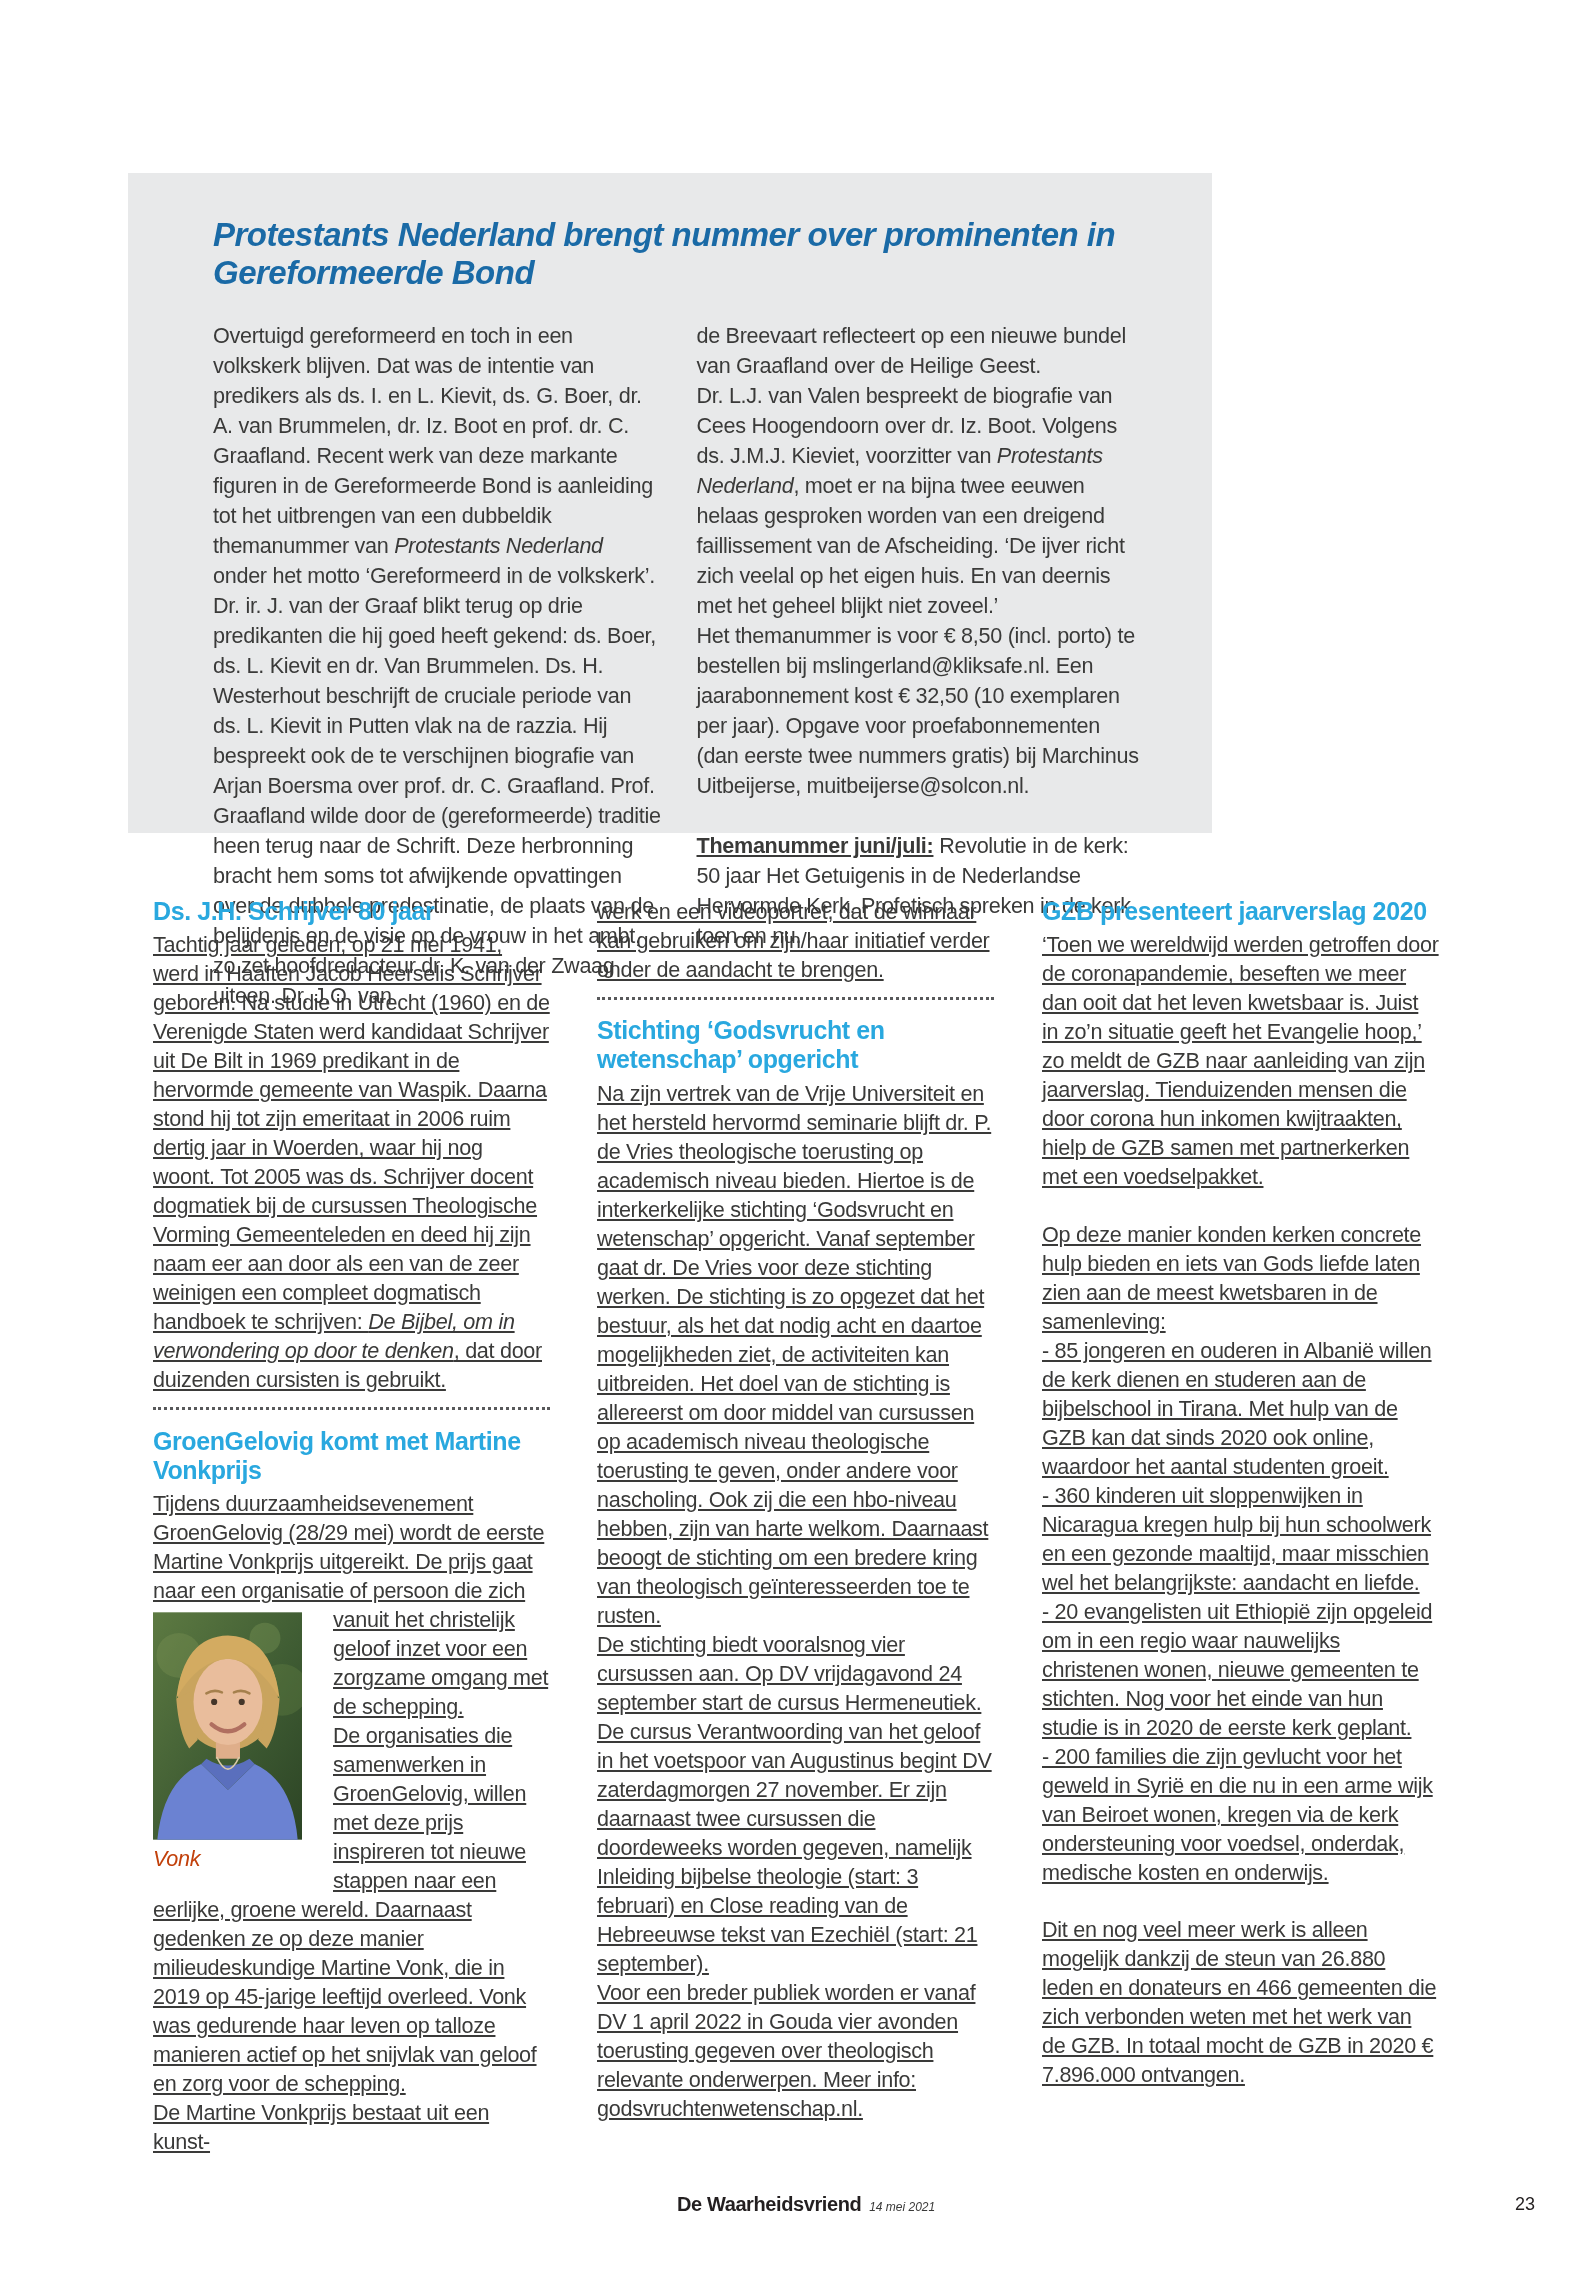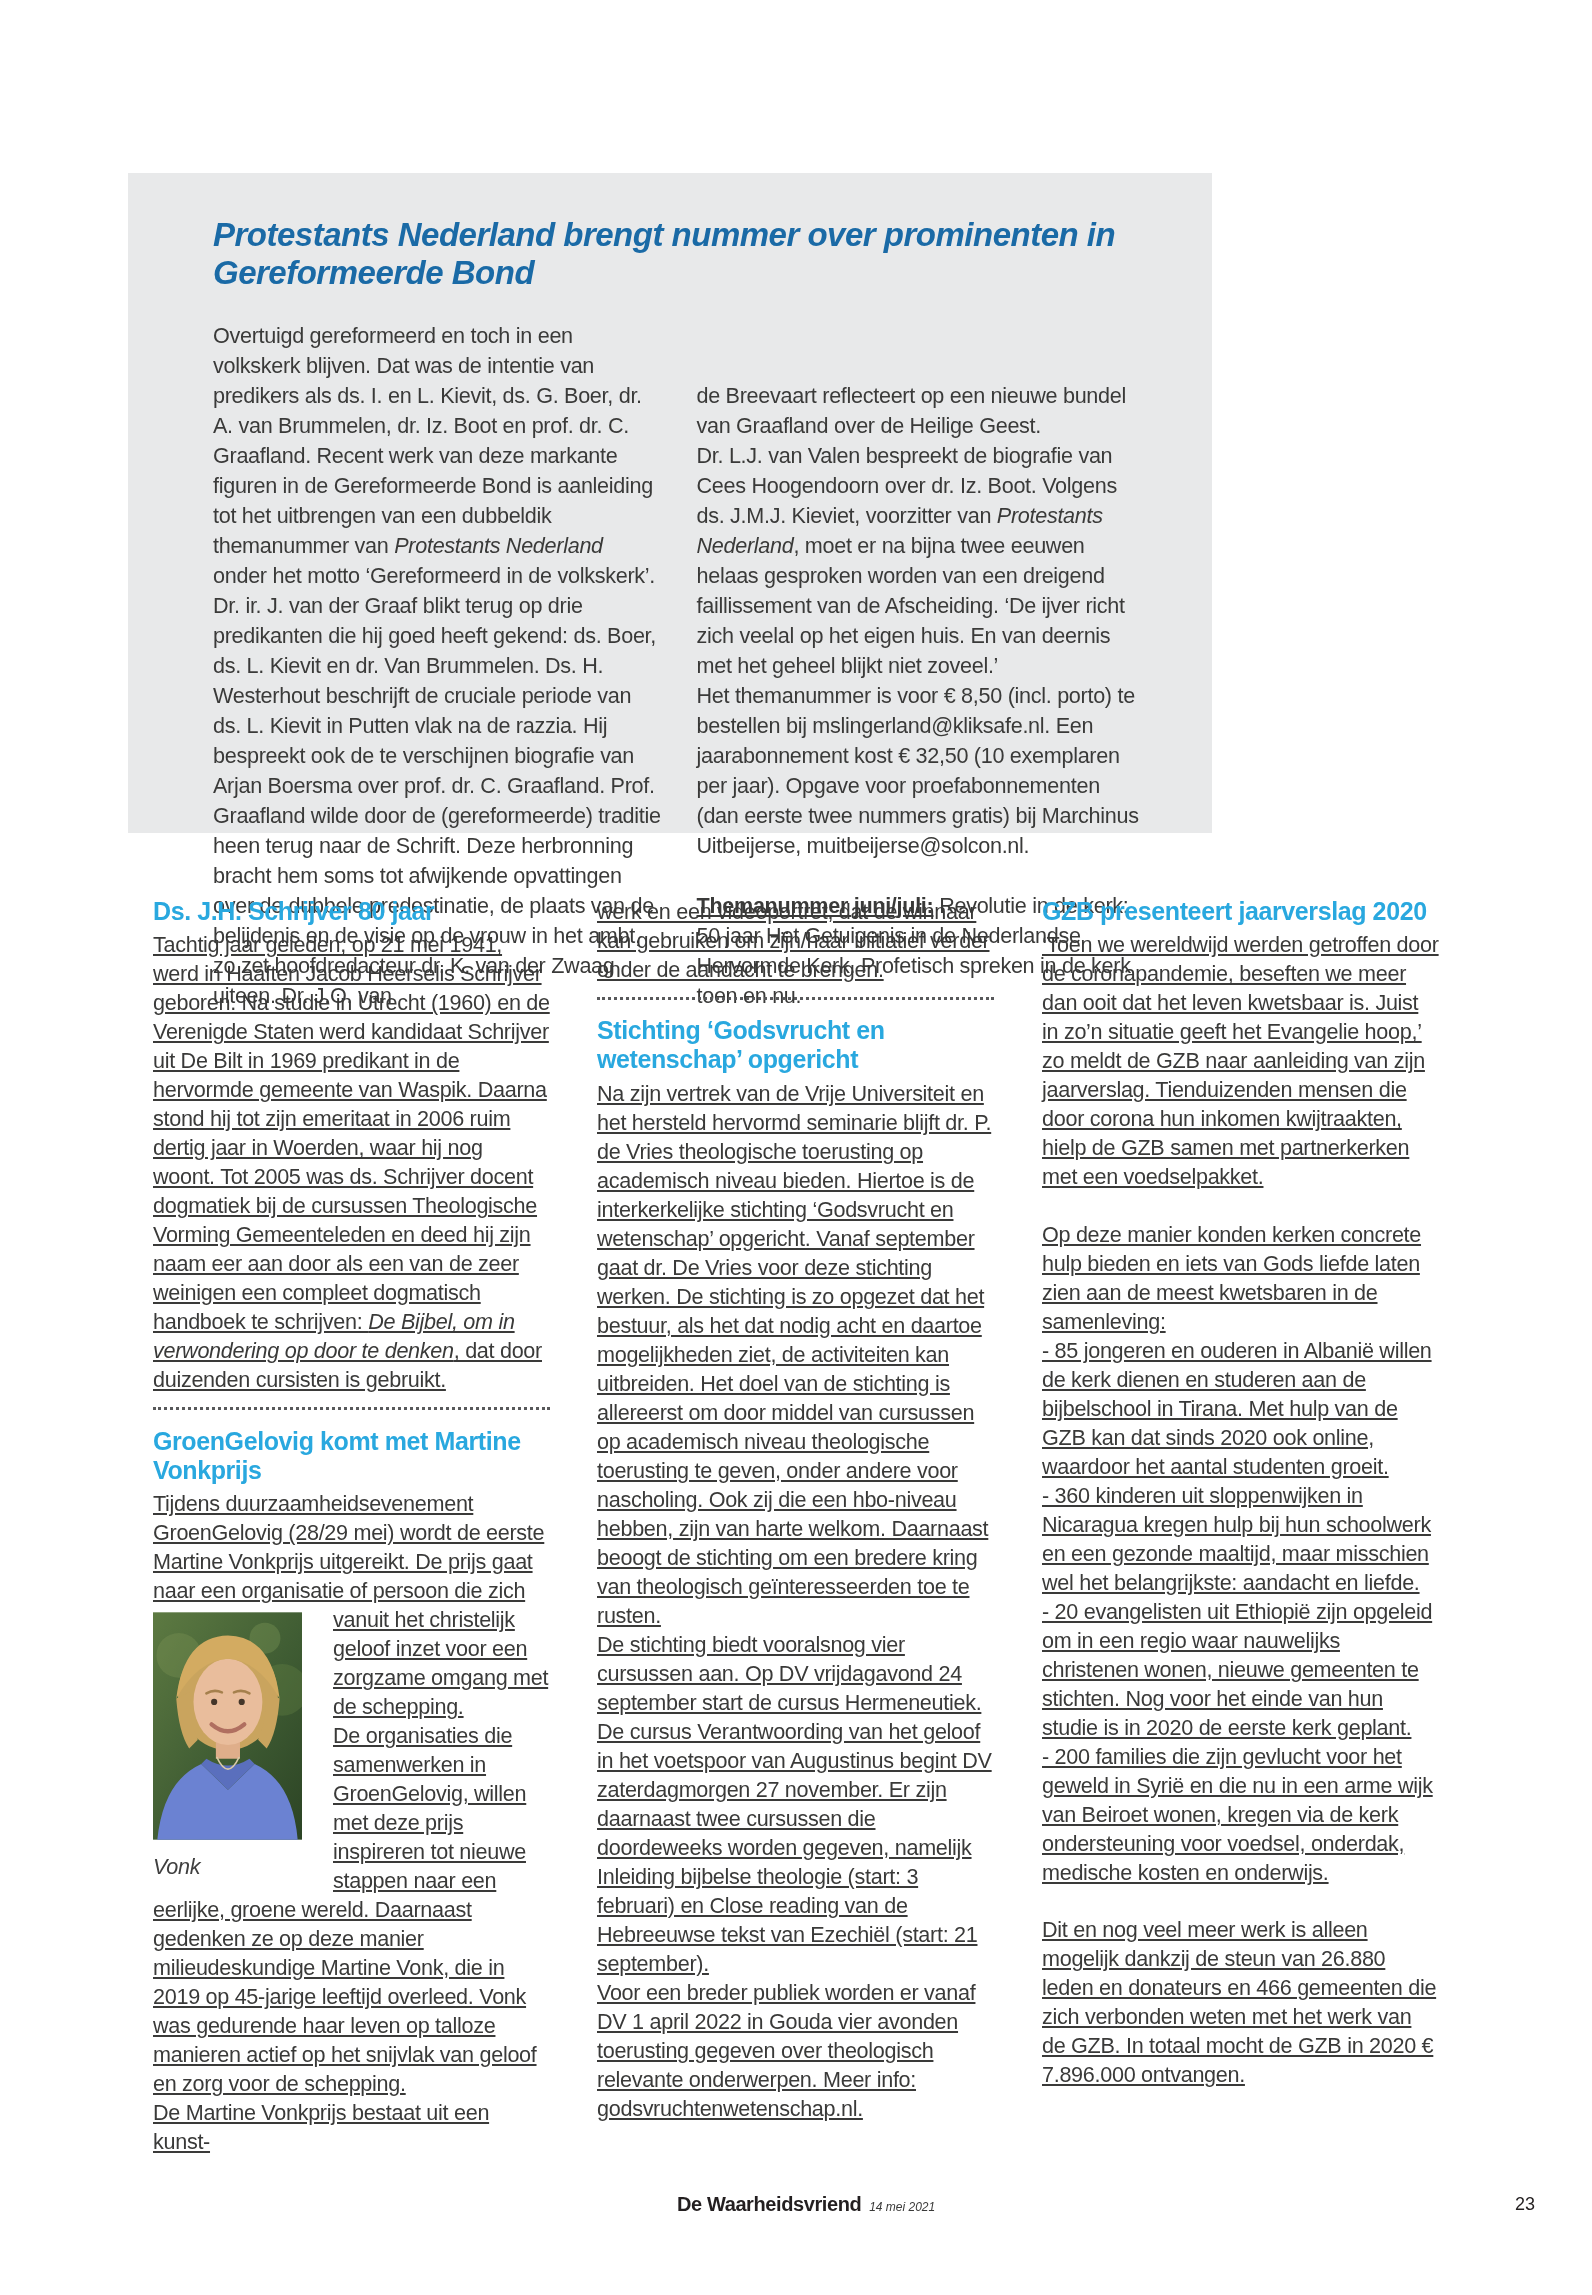--- a/index.html
+++ b/index.html
@@ -12,21 +12,21 @@
   .highlight-box {
     position:absolute; left:128px; top:173px; width:1084px; height:660px;
     background:var(--box-bg, #e8e9ea); box-sizing:border-box;
     padding:43px 67px 0 85px;
   }
   .hb-title {
     margin:0 0 29px 0; font-size:33px; line-height:38px;
     font-style:italic; font-weight:bold; letter-spacing:-0.5px;
     color:var(--accent-blue, #1a6aa6);
   }
-  .hb-cols { display:flex; gap:35px;align-items:flex-end; }
+  .hb-cols { display:flex; gap:35px; }
   .hb-col { width:570px; font-size:21.6px; line-height:30px; letter-spacing:-0.3px; color:#3a3a39; }
   .hb-col p { margin:0; }
   .hb-col p.gap { margin-top:30px; }
 
   
   .news-col { position:absolute; top:897px; width:397px; font-size:21.6px; line-height:29px; letter-spacing:-0.3px; color:#3a3a39; }
   .col-1 { left:153px; }
   .col-2 { left:597px; }
   .col-3 { left:1042px; }
   .news-col p { margin:0;text-decoration:underline; }
@@ -36,21 +36,21 @@
     letter-spacing:-0.4px; color:var(--accent-cyan, #29a8df);
   }
   .dotted-divider {
     height:0; border:0; border-top:3.5px dotted #58595b;
     margin:13px 0 16.4px 0;
   }
 
   
   figure.vonk-figure { float:left; width:149px; margin:7px 31px 3.5px 0; padding:0; }
   .vonk-photo { display:block; width:149px; height:228px; }
-  figcaption { font-style:italic; font-size:21.6px; line-height:26px; margin-top:14px; color:#404040; }
+  figcaption { font-style:italic; font-size:21.6px; line-height:26px; margin-top:6px; color:#c2410c; }
   .clearfix::after { content:""; display:block; clear:both; }
 
   
   .footer-line { position:absolute; top:2193px; left:677px; font-size:20px; color:#231f20; white-space:nowrap; }
   .footer-magazine { font-weight:bold; letter-spacing:-0.4px;text-align:right; }
   .footer-date { font-style:italic; font-size:12px; margin-left:7.8px; color:#3a3a39; }
   .footer-pagenum { position:absolute; top:2194px; left:1515px; font-size:18px; color:#231f20; }
 </style>
 </head>
 <body>

